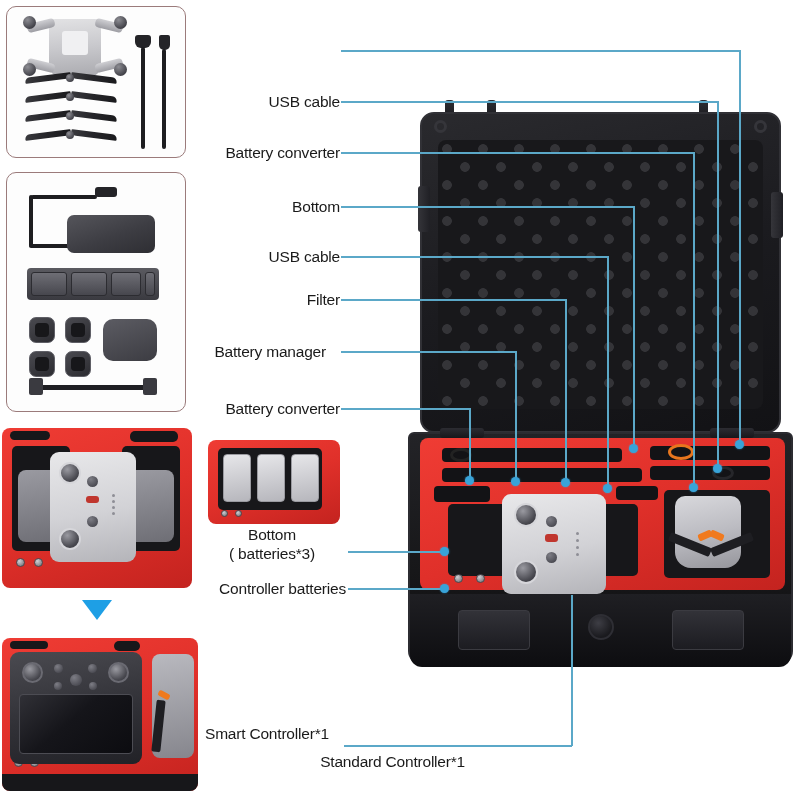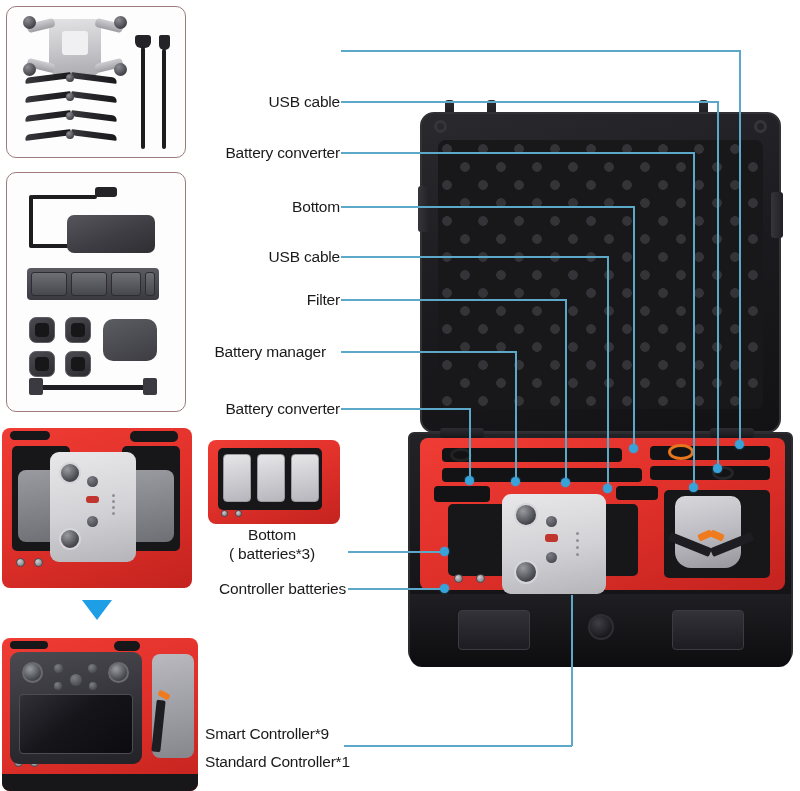--- a/index.html
+++ b/index.html
@@ -547,17 +547,17 @@
 
   <div class="label" style="left:150px; top:399px; width:190px;">Battery converter</div>
 
   <div class="label center" style="left:198px; top:525px; width:148px;">
     <div>Bottom</div>
     <div>( batteries*3)</div>
   </div>
 
   <div class="label" style="left:150px; top:579px; width:196px;">Controller batteries</div>
 
-  <div class="label left" style="left:205px; top:724px; width:260px;">Smart Controller*9</div>
-
-  <div class="label left" style="left:205px; top:752px; width:260px;">Standard Controller*1</div>
+  <div class="label left" style="left:205px; top:724px; width:260px;">Smart Controller*1</div>
+
+  <div class="label left" style="left:205px; top:752px; width:260px;text-align:right;">Standard Controller*1</div>
 
 </div>
 
 </body></html>

